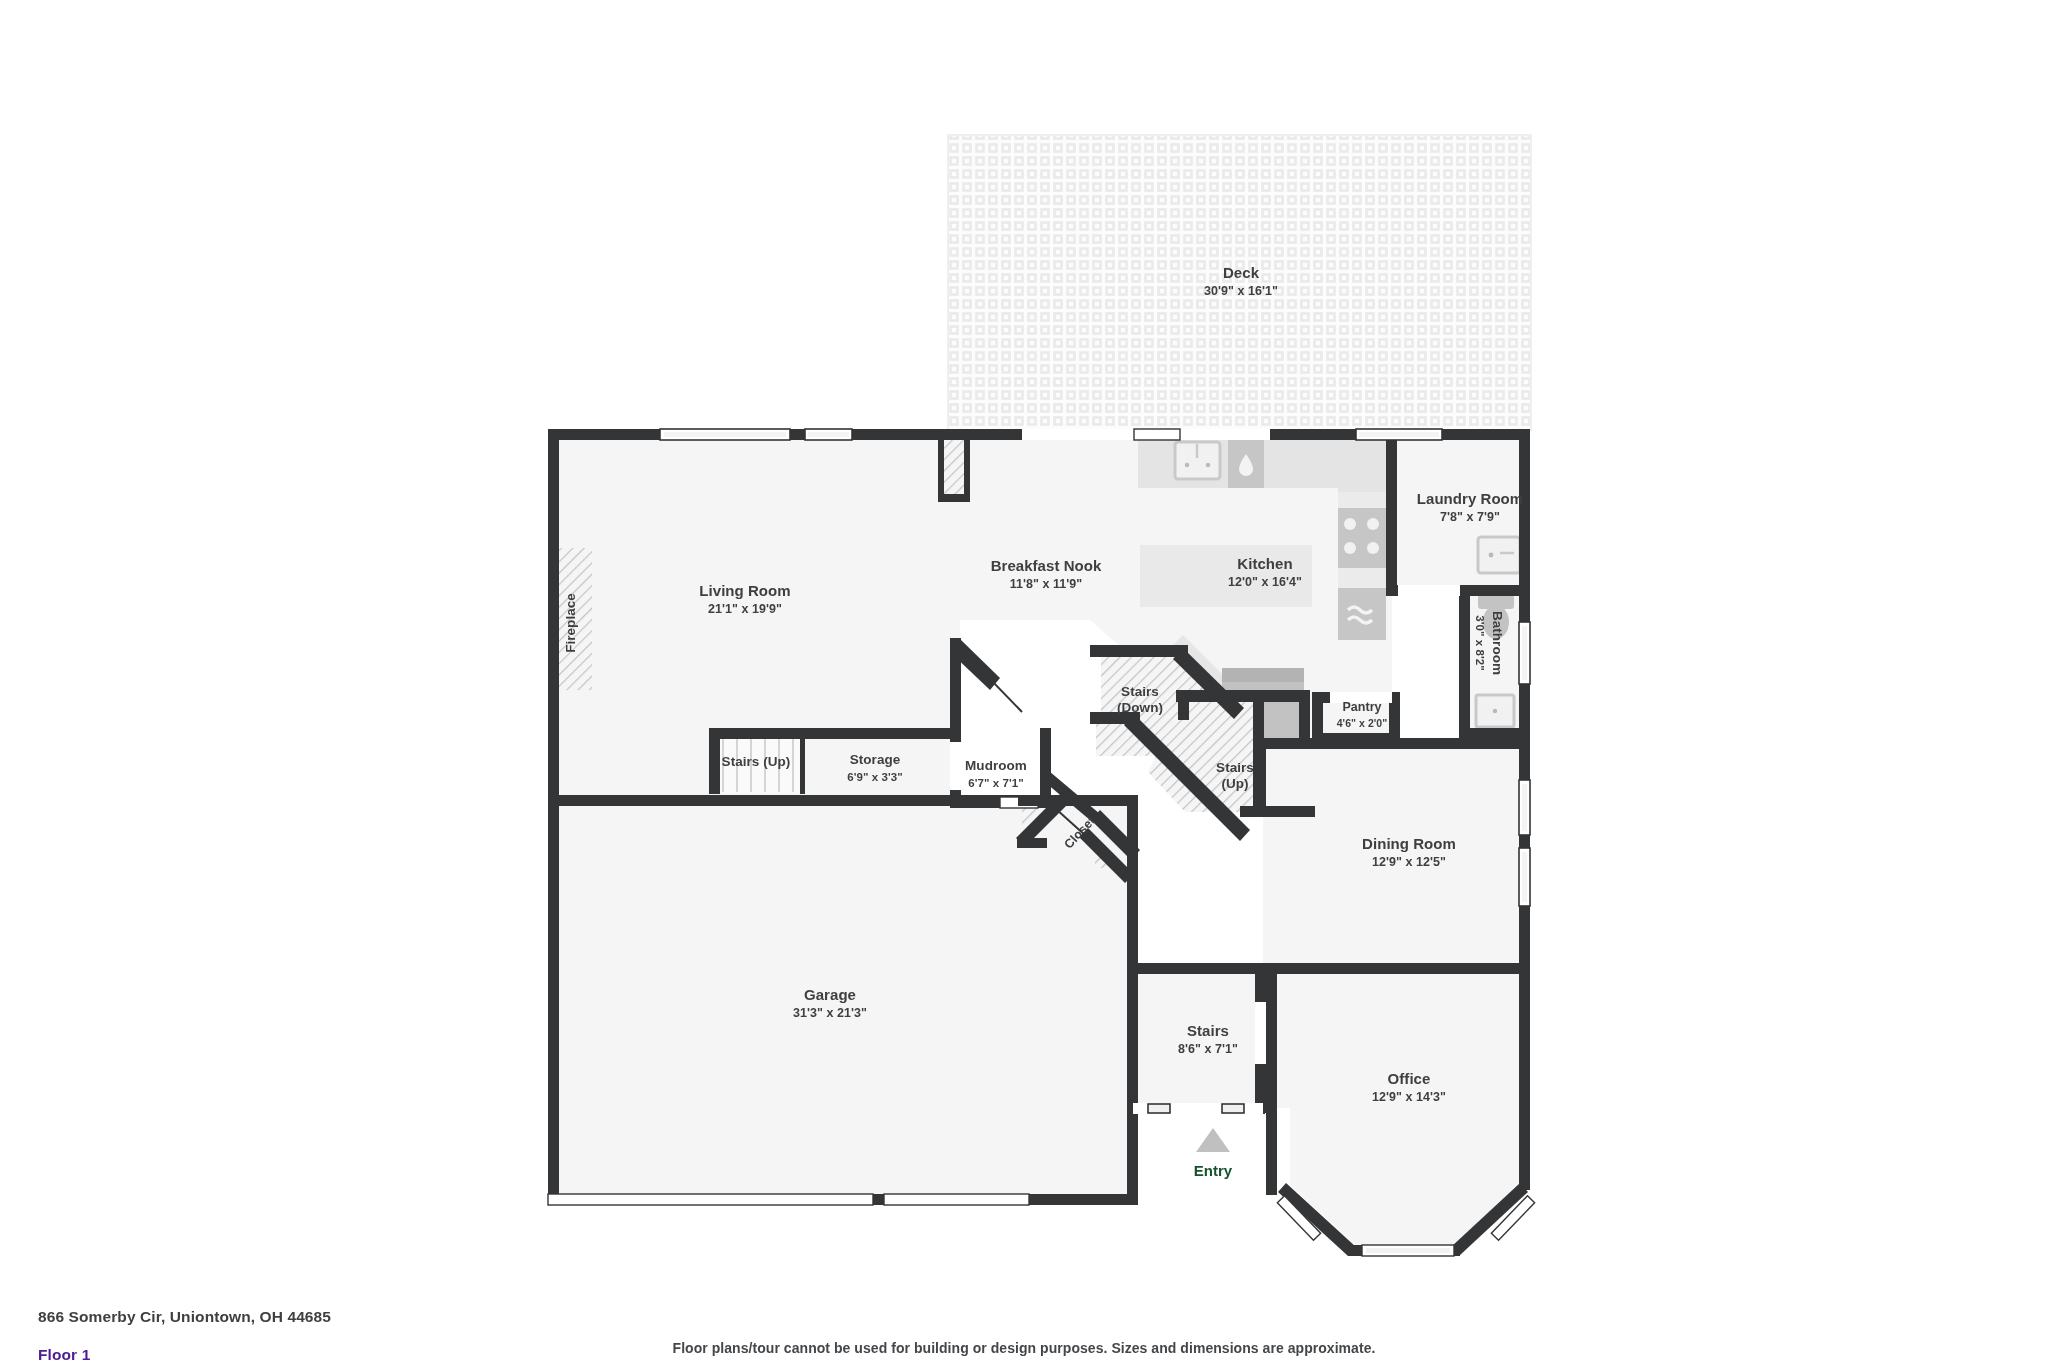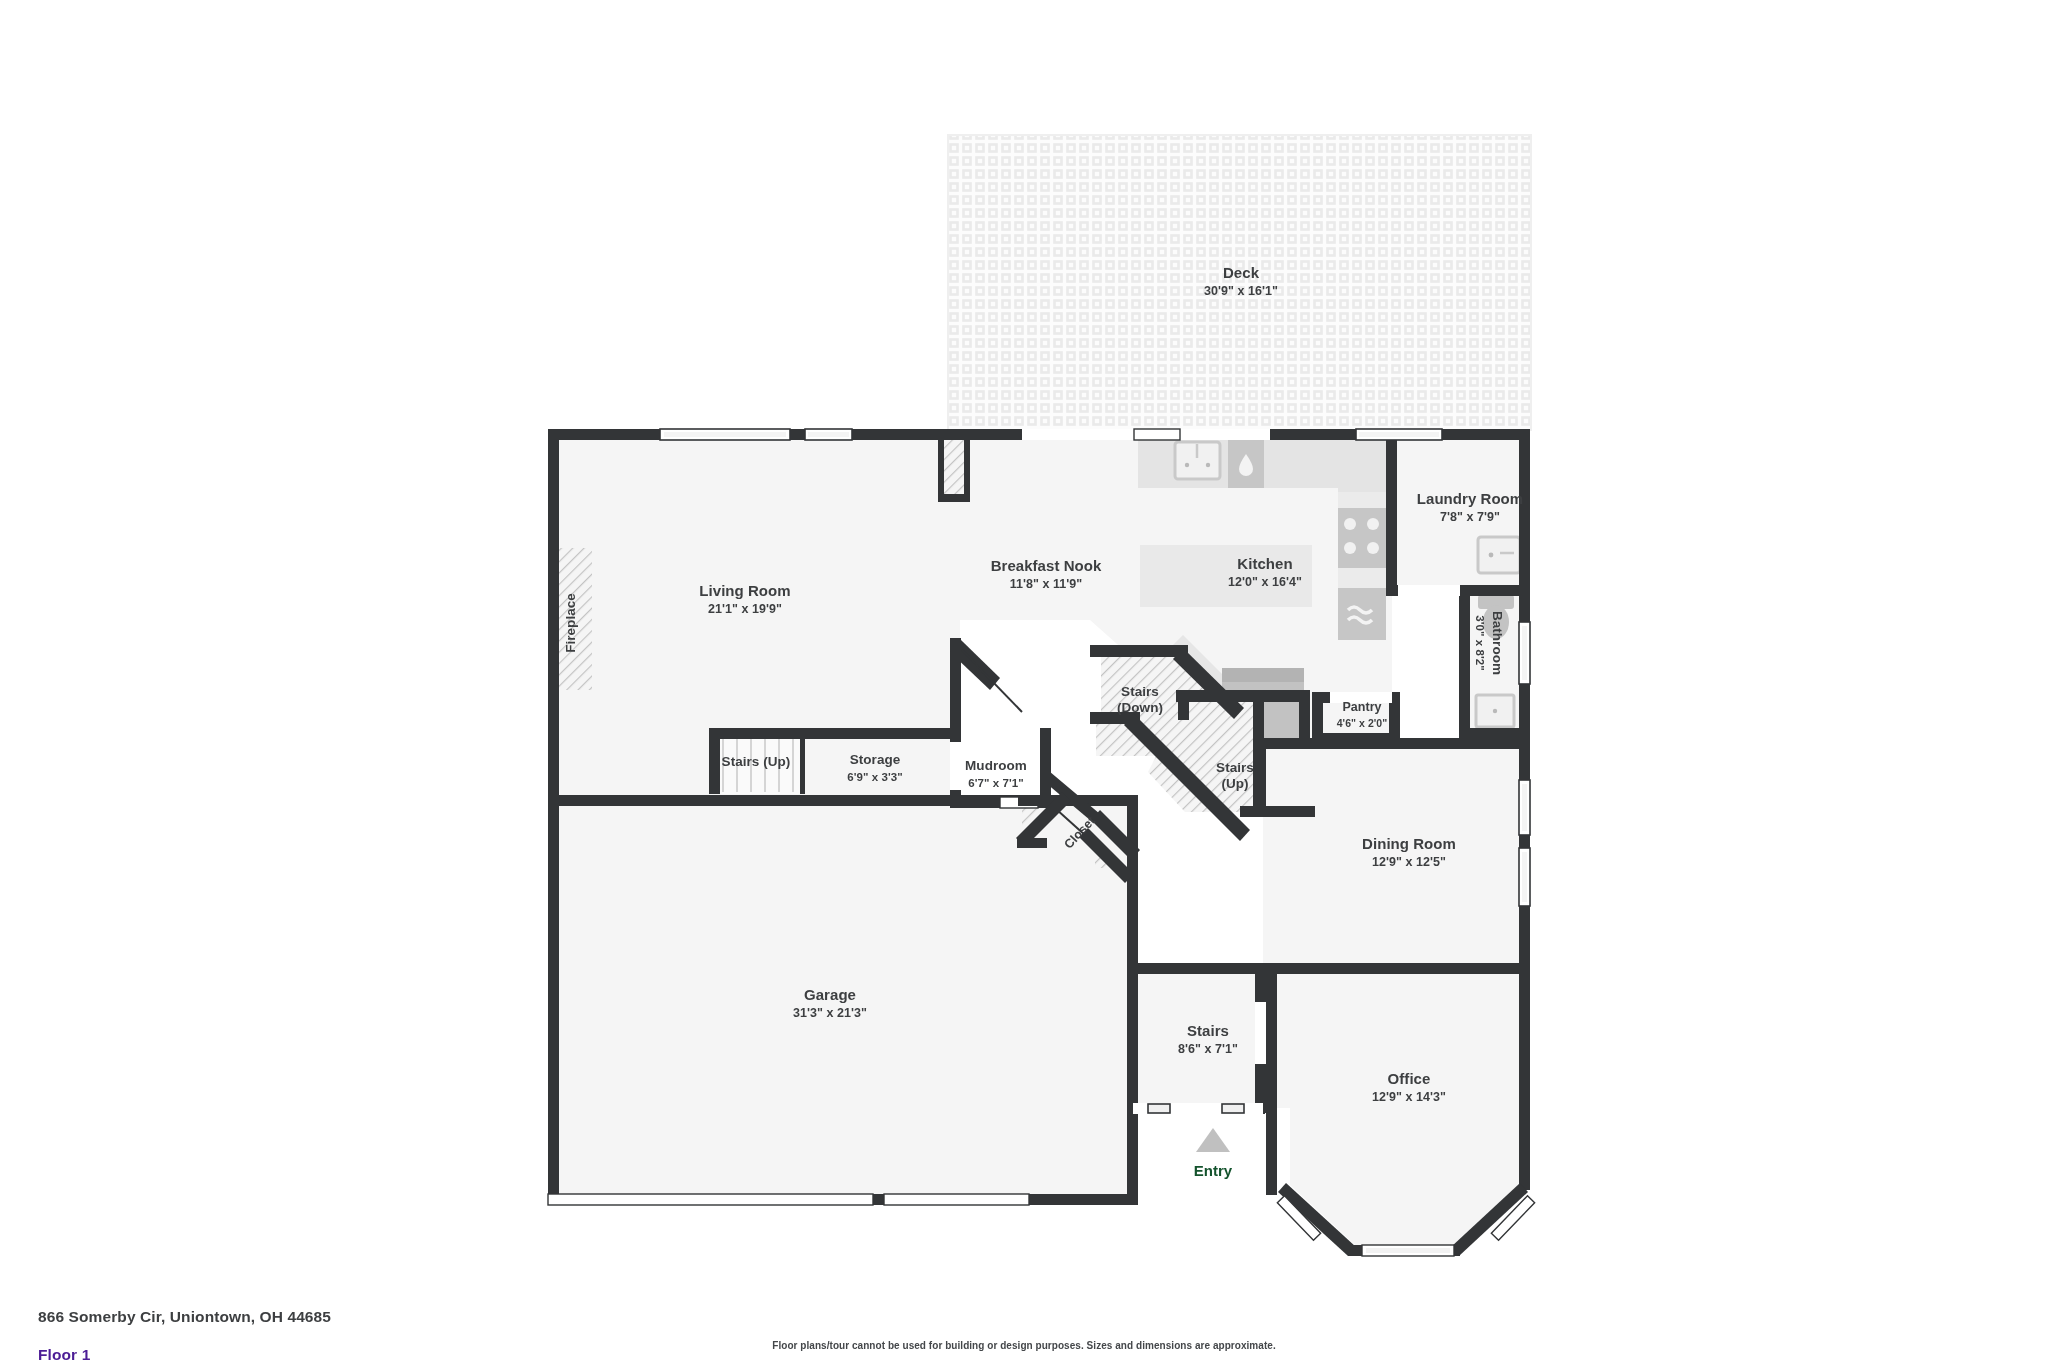--- a/index.html
+++ b/index.html
@@ -50,21 +50,21 @@
     color: #4c1d95;
     letter-spacing: 0.1px;
     white-space: nowrap;
   }
   .footer-disclaimer {
     position: absolute;
     left: 0;
     top: 1340px;
     width: 2048px;
     text-align: center;
-    font-size: 10px;
+    font-size: 14px;
     font-weight: bold;
     color: #44474a;
     letter-spacing: 0.05px;
   }
 
   
   .room-label {
     position: absolute;
     text-align: center;
     color: #3d3f41;

